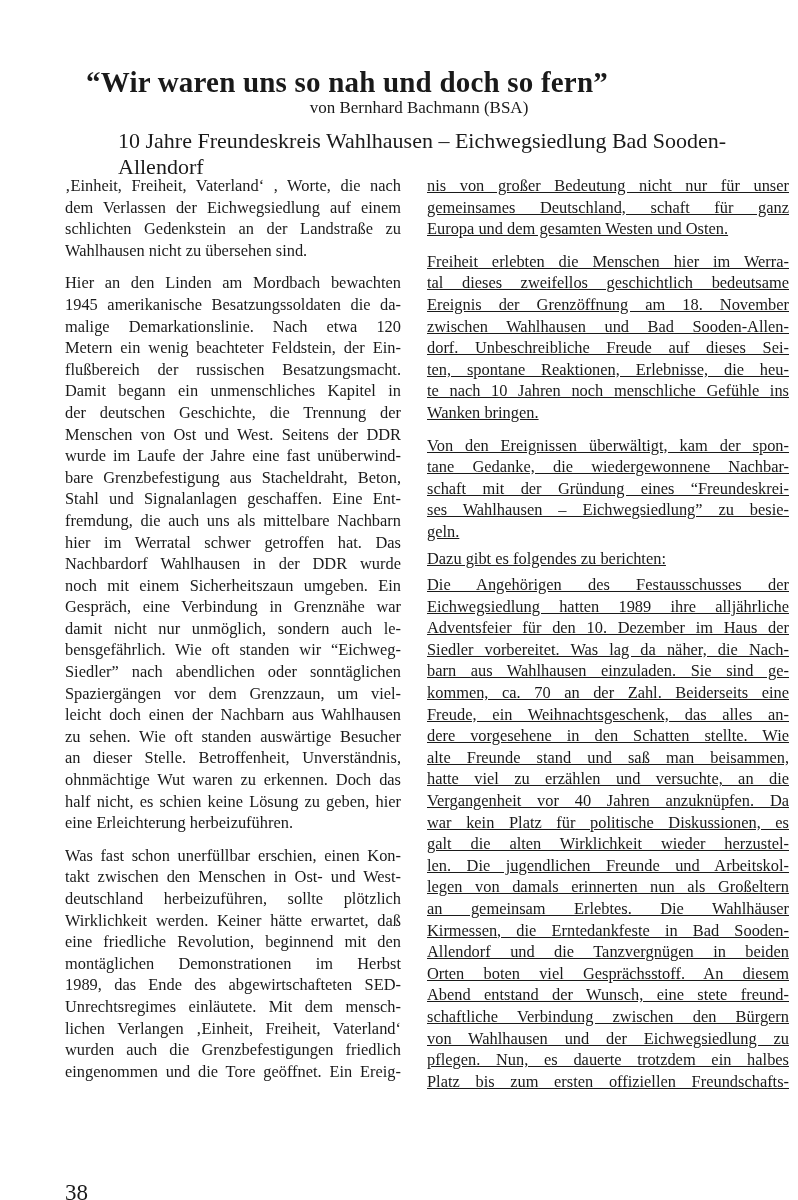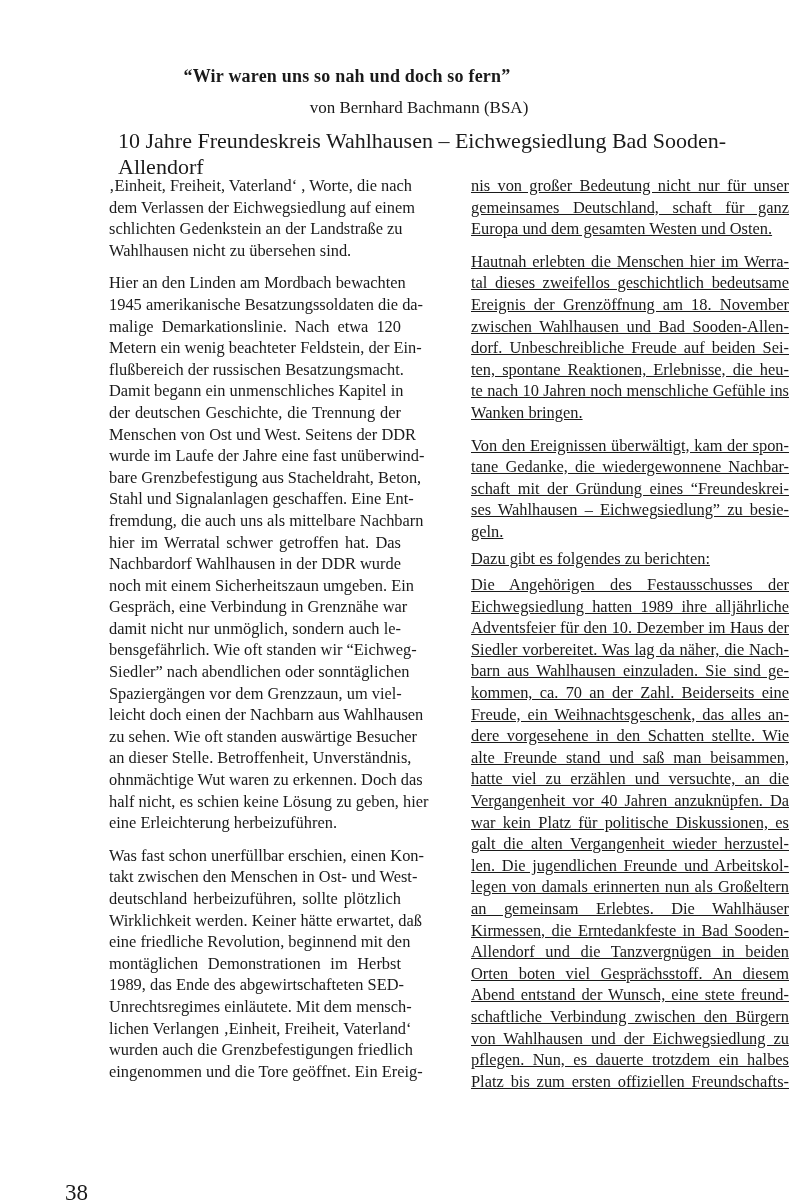--- a/index.html
+++ b/index.html
@@ -2,42 +2,42 @@
 <html><head>
 <meta charset="utf-8">
 <style>
   html, body { margin: 0; padding: 0; background: #ffffff; }
   body {
     width: 798px; height: 1200px; position: relative; overflow: hidden;
     font-family: "Liberation Serif", serif; color: #1a1a1a;
   }
   .title {
     position: absolute; left: 0; right: 0; top: 66px;
-    text-align: center; font-weight: bold; font-size: 18px; letter-spacing: 0.2px;
+    text-align: center; font-weight: bold; font-size: 29px; letter-spacing: 0.2px;
     padding-left: 120px; box-sizing: border-box; width: 694px;
   }
   .title span { display: inline-block; transform: translateX(-60px); }
   .author {
     position: absolute; left: 0; top: 98px; width: 798px;
     text-align: center; font-size: 17px; padding-left: 120px; box-sizing: border-box;
   }
   .author span { display: inline-block; transform: translateX(-60px); margin-left: 40px; }
   .subtitle {
     position: absolute; left: 118px; top: 128px; width: 680px;
     font-size: 22px; text-align: left;
   }
   .col {
     position: absolute; top: 175px; font-size: 16.4px; line-height: 21.6px;
     text-align: justify; hyphens: manual;
   }
   .col.left { left: 65px; width: 336px; }
   .col.right { left: 427px; width: 362px; text-decoration: underline; }
   .line { display: block; text-align: justify; text-align-last: justify; white-space: nowrap; height: 21.6px; }
   .line.last { text-align-last: left; }
-  .para { margin-bottom: 11px; margin-left: 44px; }
+  .para { margin-bottom: 11px; }
   .para.tight { margin-bottom: 5px; }
   .pagenum {
     position: absolute; left: 65px; top: 1180px; font-size: 23px; text-decoration: underline;
   }
 </style>
 </head>
 <body>
 
 <div class="title"><span>“Wir waren uns so nah und doch so fern”</span></div>
 <div class="author"><span>von Bernhard Bachmann (BSA)</span></div>
@@ -92,25 +92,25 @@
       <span class="line">eingenommen und die Tore geöffnet. Ein Ereig-</span>
     </div>
   </div>
 <div class="col right" id="col-right">
     <div class="para">
       <span class="line">nis von großer Bedeutung nicht nur für unser</span>
       <span class="line">gemeinsames Deutschland, schaft für ganz</span>
       <span class="line last">Europa und dem gesamten Westen und Osten.</span>
     </div>
     <div class="para">
-      <span class="line">Hautnah erlebten die Menschen hier im Werra-</span>
+      <span class="line">Freiheit erlebten die Menschen hier im Werra-</span>
       <span class="line">tal dieses zweifellos geschichtlich bedeutsame</span>
       <span class="line">Ereignis der Grenzöffnung am 18. November</span>
       <span class="line">zwischen Wahlhausen und Bad Sooden-Allen-</span>
-      <span class="line">dorf. Unbeschreibliche Freude auf beiden Sei-</span>
+      <span class="line">dorf. Unbeschreibliche Freude auf dieses Sei-</span>
       <span class="line">ten, spontane Reaktionen, Erlebnisse, die heu-</span>
       <span class="line">te nach 10 Jahren noch menschliche Gefühle ins</span>
       <span class="line last">Wanken bringen.</span>
     </div>
     <div class="para tight">
       <span class="line">Von den Ereignissen überwältigt, kam der spon-</span>
       <span class="line">tane Gedanke, die wiedergewonnene Nachbar-</span>
       <span class="line">schaft mit der Gründung eines “Freundeskrei-</span>
       <span class="line">ses Wahlhausen – Eichwegsiedlung” zu besie-</span>
       <span class="line last">geln.</span>
@@ -124,21 +124,21 @@
       <span class="line">Adventsfeier für den 10. Dezember im Haus der</span>
       <span class="line">Siedler vorbereitet. Was lag da näher, die Nach-</span>
       <span class="line">barn aus Wahlhausen einzuladen. Sie sind ge-</span>
       <span class="line">kommen, ca. 70 an der Zahl. Beiderseits eine</span>
       <span class="line">Freude, ein Weihnachtsgeschenk, das alles an-</span>
       <span class="line">dere vorgesehene in den Schatten stellte. Wie</span>
       <span class="line">alte Freunde stand und saß man beisammen,</span>
       <span class="line">hatte viel zu erzählen und versuchte, an die</span>
       <span class="line">Vergangenheit vor 40 Jahren anzuknüpfen. Da</span>
       <span class="line">war kein Platz für politische Diskussionen, es</span>
-      <span class="line">galt die alten Vergangenheit wieder herzustel-</span>
+      <span class="line">galt die alten Wirklichkeit wieder herzustel-</span>
       <span class="line">len. Die jugendlichen Freunde und Arbeitskol-</span>
       <span class="line">legen von damals erinnerten nun als Großeltern</span>
       <span class="line">an gemeinsam Erlebtes. Die Wahlhäuser</span>
       <span class="line">Kirmessen, die Erntedankfeste in Bad Sooden-</span>
       <span class="line">Allendorf und die Tanzvergnügen in beiden</span>
       <span class="line">Orten boten viel Gesprächsstoff. An diesem</span>
       <span class="line">Abend entstand der Wunsch, eine stete freund-</span>
       <span class="line">schaftliche Verbindung zwischen den Bürgern</span>
       <span class="line">von Wahlhausen und der Eichwegsiedlung zu</span>
       <span class="line">pflegen. Nun, es dauerte trotzdem ein halbes</span>

